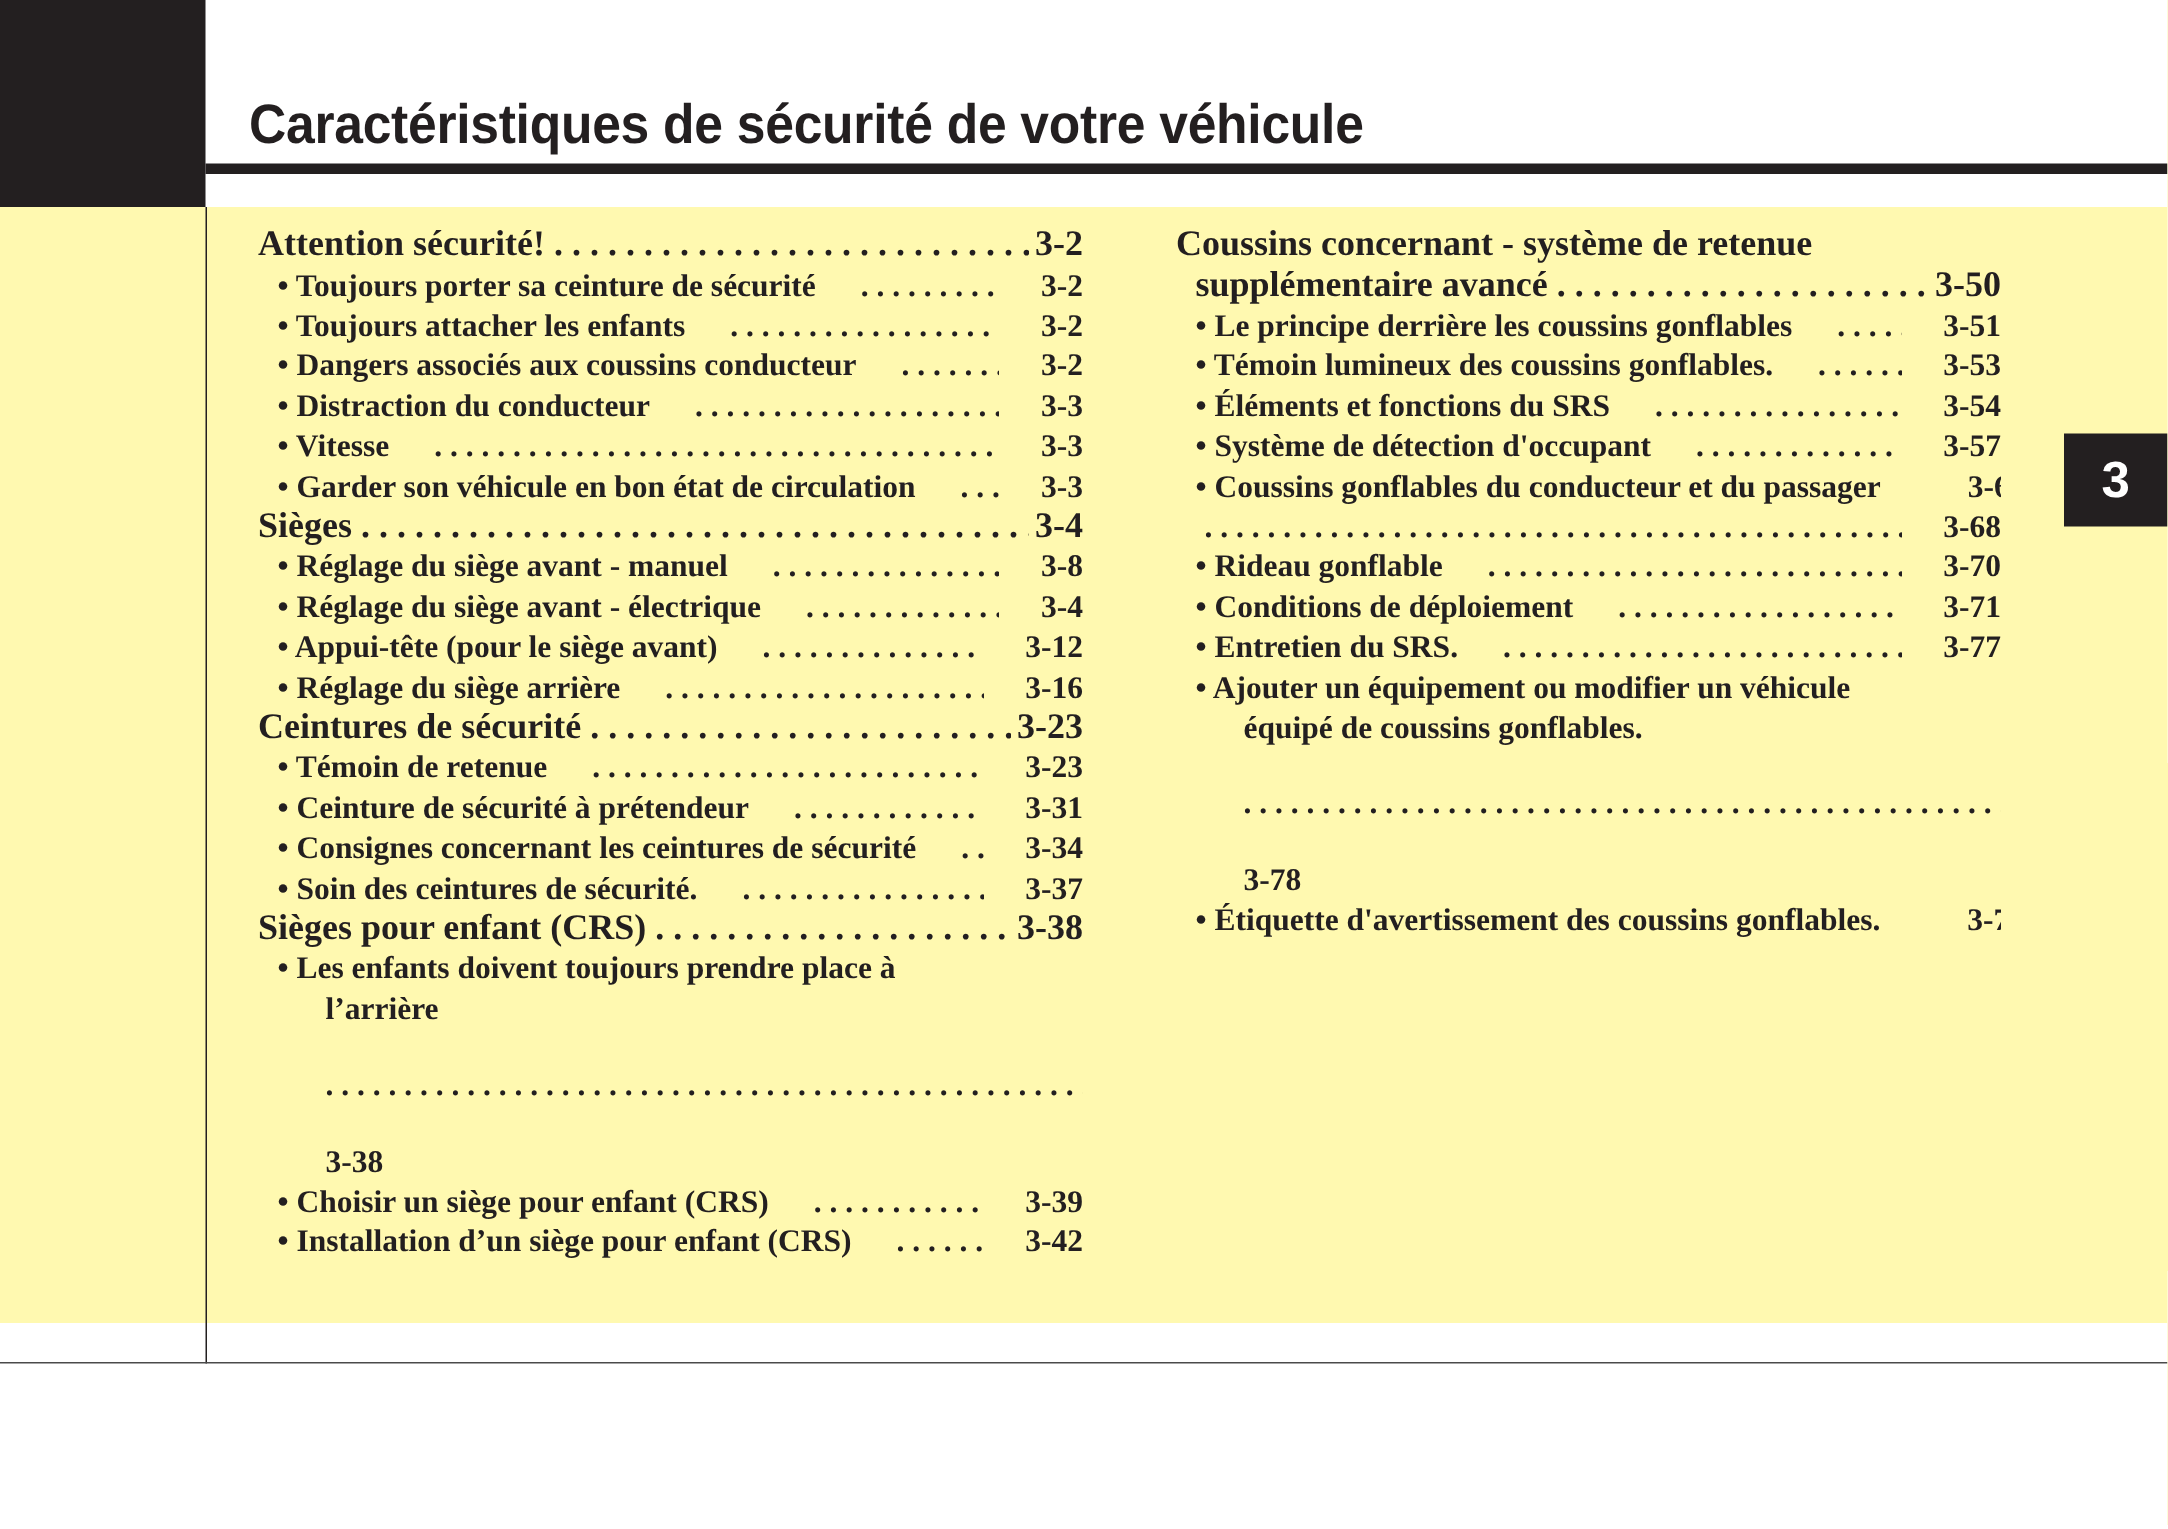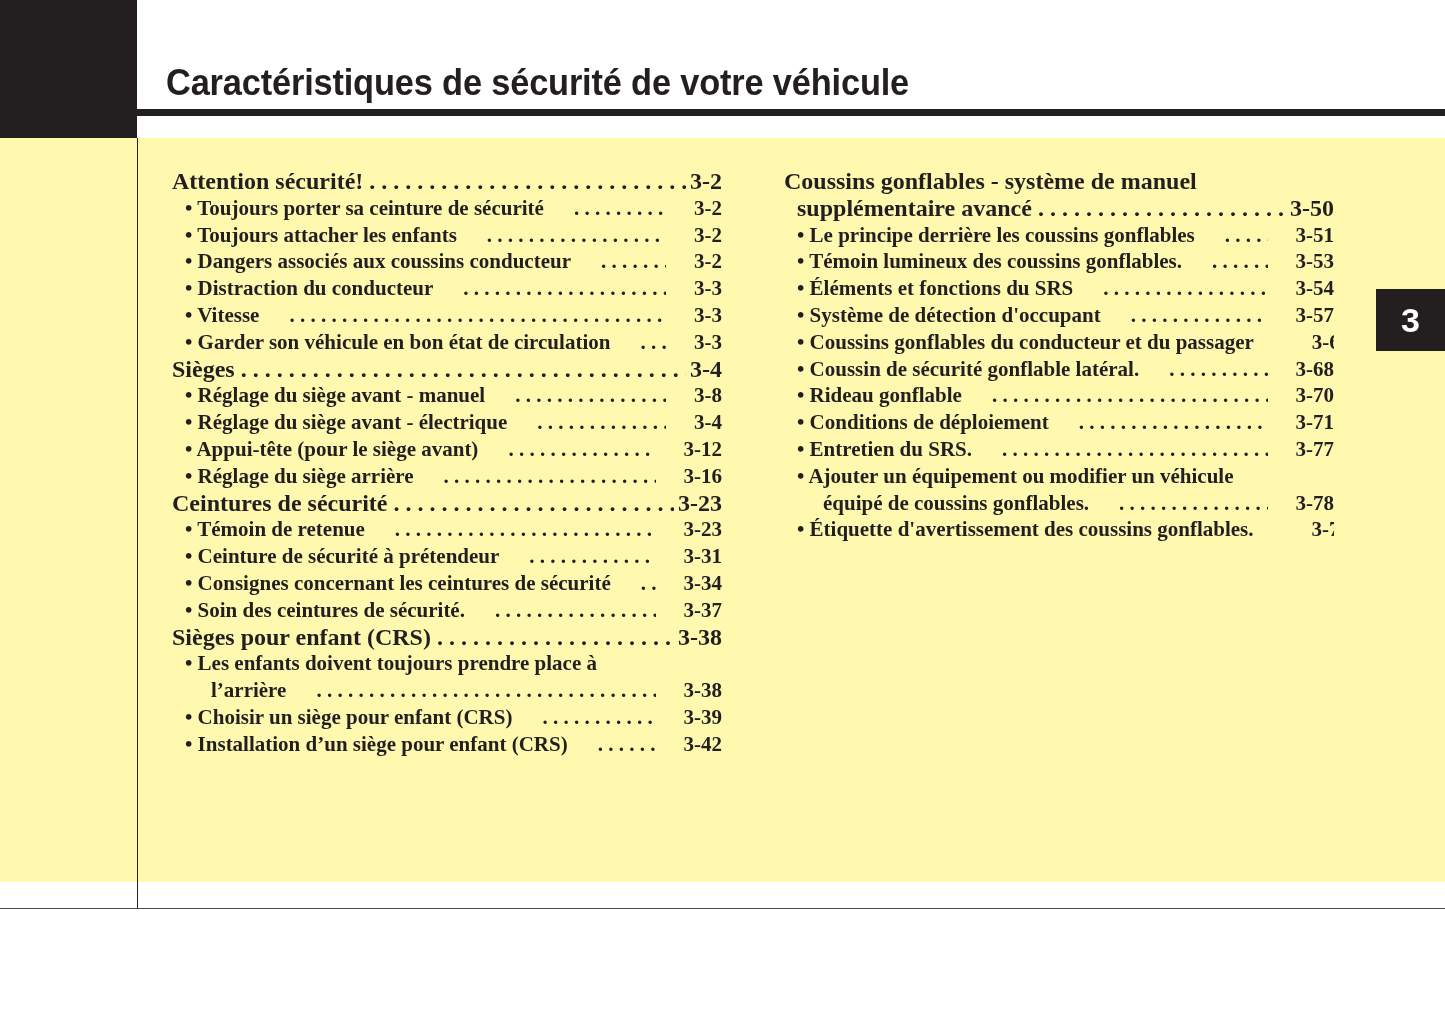--- a/index.html
+++ b/index.html
@@ -18,31 +18,31 @@
   }
   .title-rule { position: absolute; left: 137px; right: 0; top: 109px; height: 7px; background: #231f20; }
   .yellow-band { position: absolute; left: 0; right: 0; top: 138px; height: 744px; background: #fff9b0; }
   .v-rule { position: absolute; left: 137px; top: 138px; width: 1px; height: 771px; background: #231f20; }
   .bottom-rule { position: absolute; left: 0; right: 0; top: 908px; height: 1px; background: #4a4a4a; }
   .chapter-tab {
     position: absolute; left: 1376px; top: 289px; width: 69px; height: 62px; background: #231f20;
     color: #fff; font-family: "Liberation Sans", "DejaVu Sans", sans-serif; font-weight: bold;
     font-size: 34px; display: flex; align-items: center; justify-content: center;
   }
-  .toc-col { position: absolute; top: 168px; }
+  .toc-col { position: absolute; top: 150px; }
   .toc-col.left { left: 172px; width: 550px; }
   .toc-col.right { left: 784px; width: 550px; }
   .row {
     display: flex; align-items: baseline; font-weight: bold; font-size: 21px;
     line-height: 26.8px; white-space: nowrap; overflow: hidden;
   }
   .row.section { font-size: 24px; line-height: 26.8px; font-weight: normal; }
   .row.section .label, .row.section .page { font-weight: bold; }
   .row.sub { padding-left: 13px; gap: 24px; }
-  .row.cont { padding-left: 39px; }
+  .row.cont { padding-left: 39px; flex-direction: column; }
   .row.cont-sec { padding-left: 13px; justify-content: space-between; }
   .row .label { flex: 0 0 auto; }
   .row .leader {
     flex: 1 1 auto; overflow: hidden; margin: 0 4px 0 6px; letter-spacing: 3.2px;
     font-weight: bold;
   }
   .row .leader::after {
     content: ". . . . . . . . . . . . . . . . . . . . . . . . . . . . . . . . . . . . . . . . . . . . . . . . . . . . . . . . . . . . . . . . . . . . . . . . . . . . . . . . . . . . . . .";
     letter-spacing: 0;
   }
@@ -164,21 +164,21 @@
       <span class="page">3-39</span>
     </div>
     <div class="row sub">
       <span class="label">• Installation d’un siège pour enfant (CRS)</span>
       <span class="leader"></span>
       <span class="page">3-42</span>
     </div>
   </div>
 <div class="toc-col right" id="toc-right">
     <div class="row section">
-      <span class="label">Coussins gonflables - système de manuel</span>
+      <span class="label">Coussins concernant - système de retenue</span>
     </div>
     <div class="row section cont-sec">
       <span class="label">supplémentaire avancé</span>
       <span class="leader"></span>
       <span class="page">3-50</span>
     </div>
     <div class="row sub">
       <span class="label">• Le principe derrière les coussins gonflables</span>
       <span class="leader"></span>
       <span class="page">3-51</span>
@@ -197,21 +197,20 @@
       <span class="label">• Système de détection d'occupant</span>
       <span class="leader"></span>
       <span class="page">3-57</span>
     </div>
     <div class="row sub">
       <span class="label">• Coussins gonflables du conducteur et du passager</span>
       <span class="leader"></span>
       <span class="page">3-65</span>
     </div>
     <div class="row sub">
-      <span class="label">• Coussin de sécurité gonflable latéral.</span>
       <span class="leader"></span>
       <span class="page">3-68</span>
     </div>
     <div class="row sub">
       <span class="label">• Rideau gonflable</span>
       <span class="leader"></span>
       <span class="page">3-70</span>
     </div>
     <div class="row sub">
       <span class="label">• Conditions de déploiement</span>

